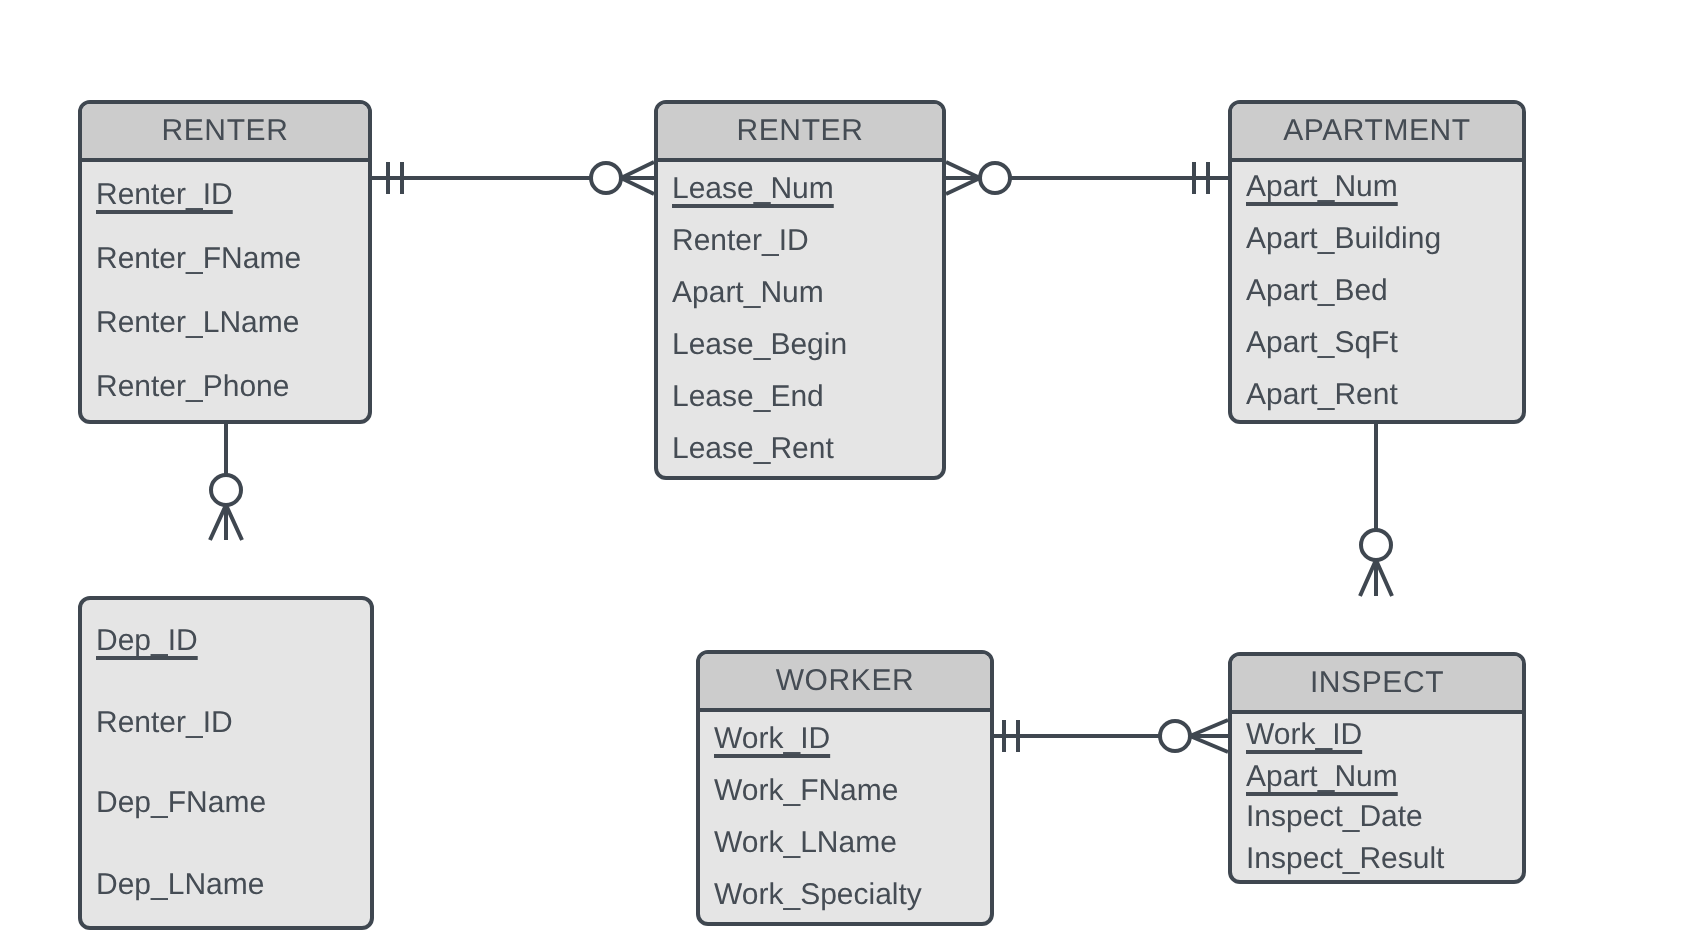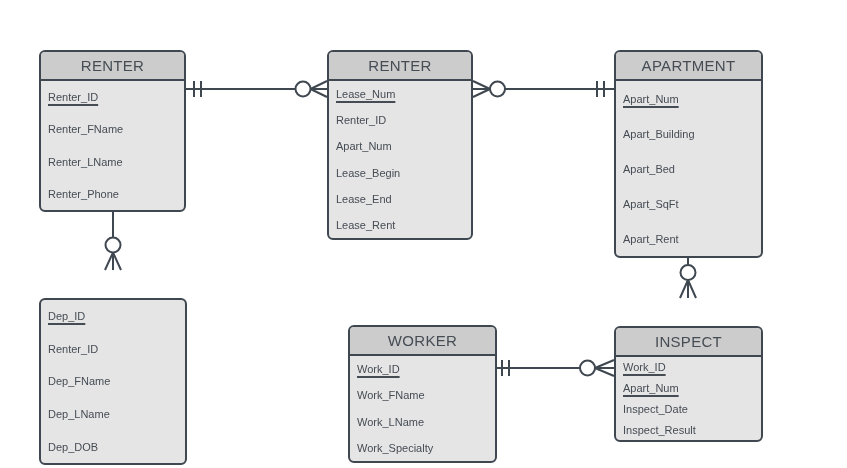--- a/index.html
+++ b/index.html
@@ -37,21 +37,21 @@
     flex:0 0 auto;
     letter-spacing:.3px;
   }
   .entity-body{flex:1 1 auto;display:flex;flex-direction:column;}
   .field{
     flex:1 1 auto;
     display:flex;
     align-items:center;
     padding-left:7px;
     color:#454c54;
-    font-size:11px;
+    font-size:15px;
     white-space:nowrap;
   }
   .field-text.pk{
     text-decoration:underline;
     text-underline-offset:3px;
     text-decoration-thickness:1.5px;
   }
 </style>
 </head>
 <body>
@@ -156,21 +156,21 @@
         </div>
       <div class="field">
           <span class="field-text">Lease_End</span>
         </div>
       <div class="field">
           <span class="field-text">Lease_Rent</span>
         </div>
     </div>
   </div>
 
-  <div class="entity" style="left:614px;top:22px;width:149px;height:208px">
+  <div class="entity" style="left:614px;top:22px;width:149px;height:162px">
     <div class="entity-header">APARTMENT</div>
     <div class="entity-body">
       <div class="field">
           <span class="field-text pk">Apart_Num</span>
         </div>
       <div class="field">
           <span class="field-text">Apart_Building</span>
         </div>
       <div class="field">
           <span class="field-text">Apart_Bed</span>
@@ -190,23 +190,20 @@
           <span class="field-text pk">Dep_ID</span>
         </div>
       <div class="field">
           <span class="field-text">Renter_ID</span>
         </div>
       <div class="field">
           <span class="field-text">Dep_FName</span>
         </div>
       <div class="field">
           <span class="field-text">Dep_LName</span>
-        </div>
-      <div class="field">
-          <span class="field-text">Dep_DOB</span>
         </div>
     </div>
   </div>
 
   <div class="entity" style="left:348px;top:297px;width:149px;height:138px">
     <div class="entity-header">WORKER</div>
     <div class="entity-body">
       <div class="field">
           <span class="field-text pk">Work_ID</span>
         </div>

